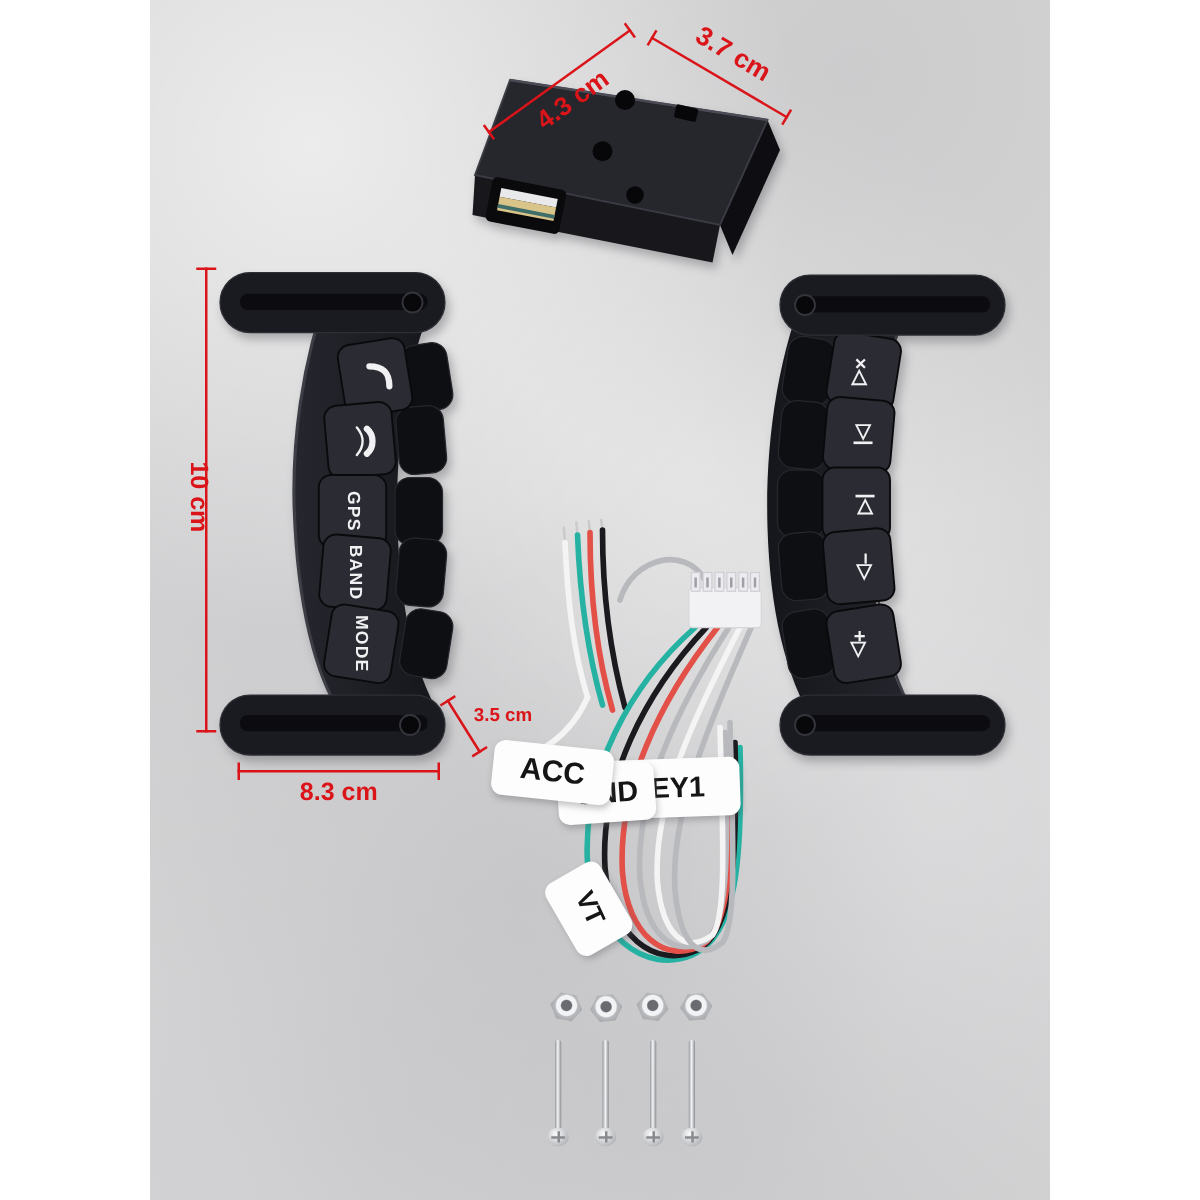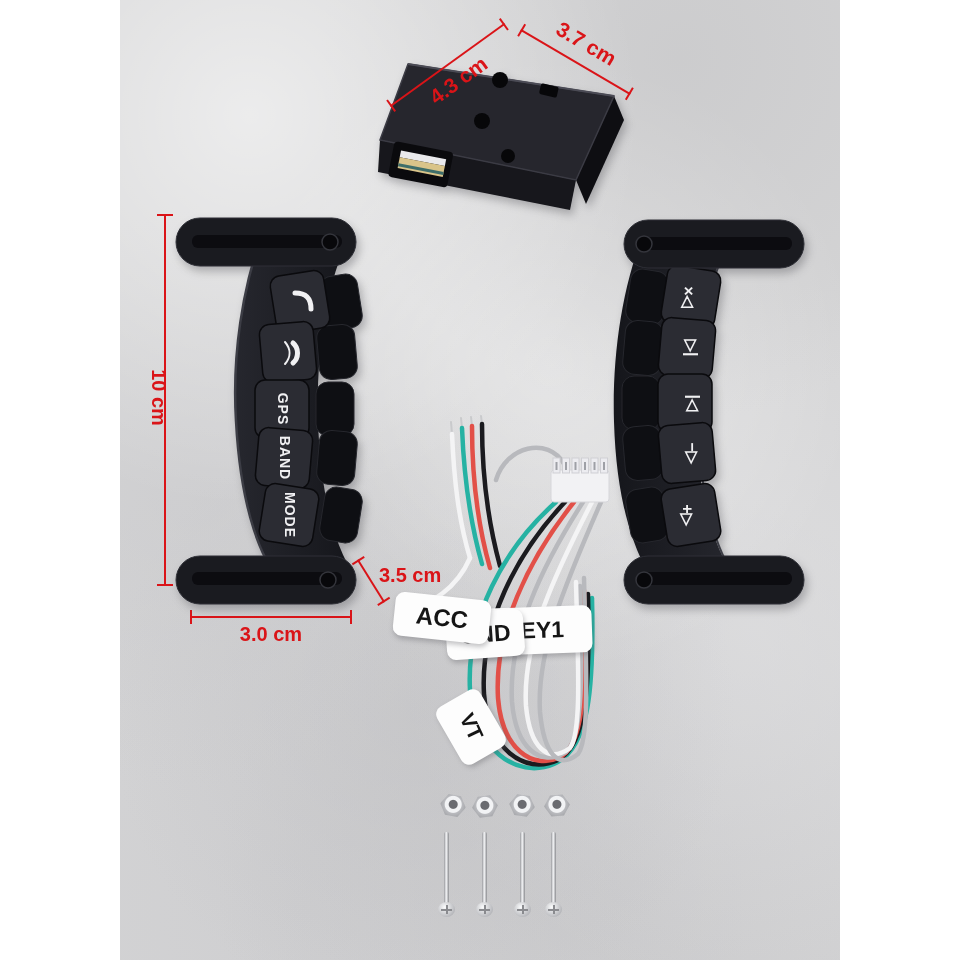--- a/index.html
+++ b/index.html
@@ -95,26 +95,26 @@
   </div>
 
   <div>
     <div class="dim dim-line-v" style="left:164px; top:214px; height:372px;">
       <span class="dim-label" style="left:-46px; top:172px; width:80px; text-align:center; transform:rotate(90deg); font-size:20px;">10 cm</span>
     </div>
   </div>
 
   <div>
     <div class="dim dim-line-h" style="left:346px; top:580px; width:50px; transform:rotate(58deg);"></div>
-    <span class="dim-label" style="left:379px; top:564px; font-size:20px;">3.5 cm</span>
+    <span class="dim-label" style="left:379px; top:564px; font-size:15px;">3.5 cm</span>
   </div>
 
   <div>
     <div class="dim dim-line-h" style="left:190px; top:616px; width:162px;">
-      <div class="dim-label-inline" style="top:7px; font-size:20px;">3.0 cm</div>
+      <div class="dim-label-inline" style="top:7px; font-size:20px;">8.3 cm</div>
     </div>
   </div>
 
   <svg class="shadowed" style="position:absolute; left:172px; top:206px;" width="200" height="410" viewBox="0 0 200 410">
     <defs>
       <linearGradient id="barL" x1="0" y1="0" x2="1" y2="0">
         <stop offset="0" stop-color="#26272e"></stop>
           <stop offset="1" stop-color="#15161b"></stop>
       </linearGradient>
     </defs>

